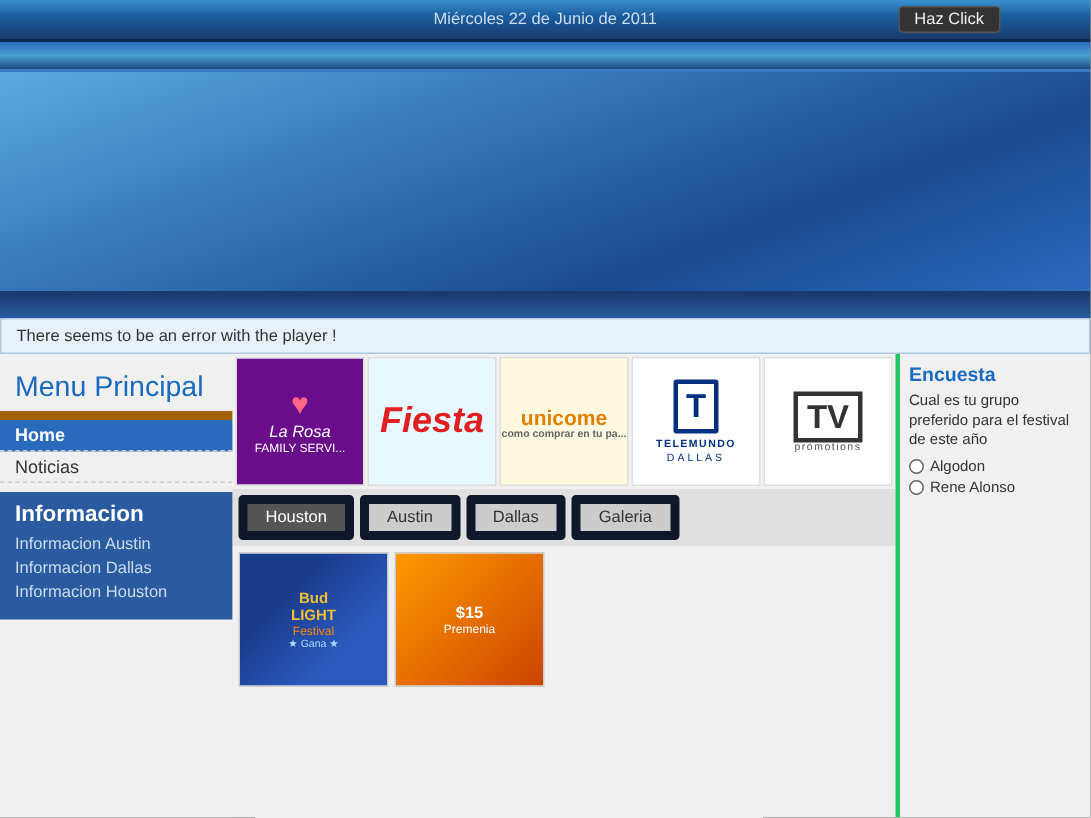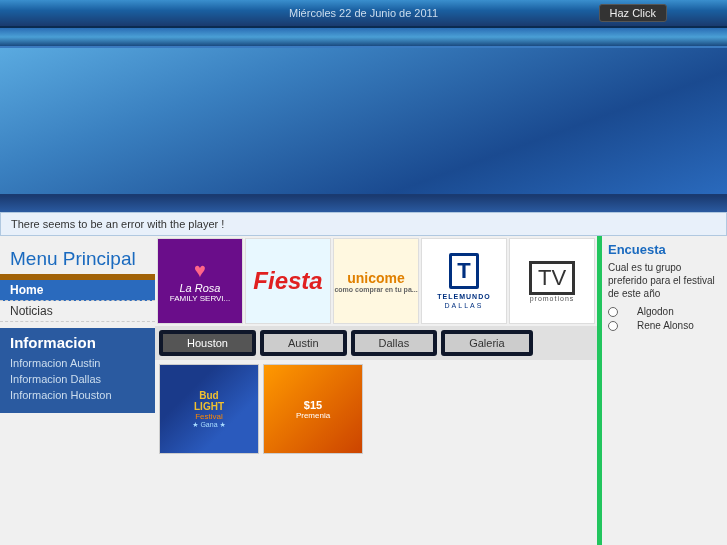--- a/index.html
+++ b/index.html
@@ -211,27 +211,27 @@
     }
 
     
     #city-tabs {
       display: flex;
       gap: 4px;
       padding: 4px 4px;
       background: #e0e0e0;
     }
     .city-tab {
-      padding: 3px 24px;
+      padding: 3px 12px;
       font-size: 11px;
       cursor: pointer;
       border-radius: 3px;
       color: #333;
       background: #ccc;
-      border: 4px solid #0f172a;
+      border: 6px solid #0f172a;
     }
     .city-tab.active {
       background: #555;
       color: white;
     }
 
     
     #gallery-row {
       display: flex;
       gap: 4px;
@@ -261,38 +261,38 @@
     }
     .gallery-item-1 .bud { color: #f0c030; font-weight: bold; font-size: 10px; }
     .gallery-item-1 .fest { color: #ff8800; font-size: 8px; }
 
     
     #right-panel {
       width: 130px;
       flex-shrink: 0;
       background: #f0f0f0;
       padding: 6px;
-      border-left: 5px solid #22c55e;
+      border-left: 3px solid #22c55e;
     }
     .encuesta-title {
       font-size: 13px;
       font-weight: bold;
       color: #1a6abf;
       margin-bottom: 4px;
     }
     .encuesta-q {
       font-size: 10px;
       color: #333;
       margin-bottom: 6px;
       line-height: 1.3;
     }
     .radio-option {
       display: flex;
-      align-items: flex-end;
-      gap: 19px;
+      align-items: flex-start;
+      gap: 4px;
       margin-bottom: 3px;
       font-size: 10px;
       color: #333;
       cursor: pointer;
     }
     .radio-circle {
       width: 10px;
       height: 10px;
       border-radius: 50%;
       border: 1px solid #666;
@@ -359,21 +359,21 @@
         <div class="sub2" style="font-size:7px;color:#666;">como comprar en tu pa...</div>
       </div>
 
       <div class="logo-cell logo-telemundo" style="display:flex;flex-direction:column;align-items:center;justify-content:center;">
         <div style="font-size:22px;font-weight:900;color:#003080;border:3px solid #003080;padding:2px 5px;border-radius:2px;">T</div>
         <div style="font-size:7px;color:#003080;font-weight:bold;letter-spacing:1px;margin-top:2px;">TELEMUNDO</div>
         <div style="font-size:7px;color:#003080;letter-spacing:2px;">DALLAS</div>
       </div>
 
       <div class="logo-cell" style="display:flex;flex-direction:column;align-items:center;justify-content:center;">
-        <div style="font-size:22px;font-weight:400;color:#333;border:3px solid #333;padding:1px 6px;">TV</div>
+        <div style="font-size:22px;font-weight:700;color:#333;border:3px solid #333;padding:1px 6px;">TV</div>
         <div style="font-size:7px;color:#555;letter-spacing:1px;">promotions</div>
       </div>
     </div>
 
     <div id="city-tabs">
       <div class="city-tab active">Houston</div>
       <div class="city-tab">Austin</div>
       <div class="city-tab">Dallas</div>
       <div class="city-tab">Galeria</div>
     </div>

